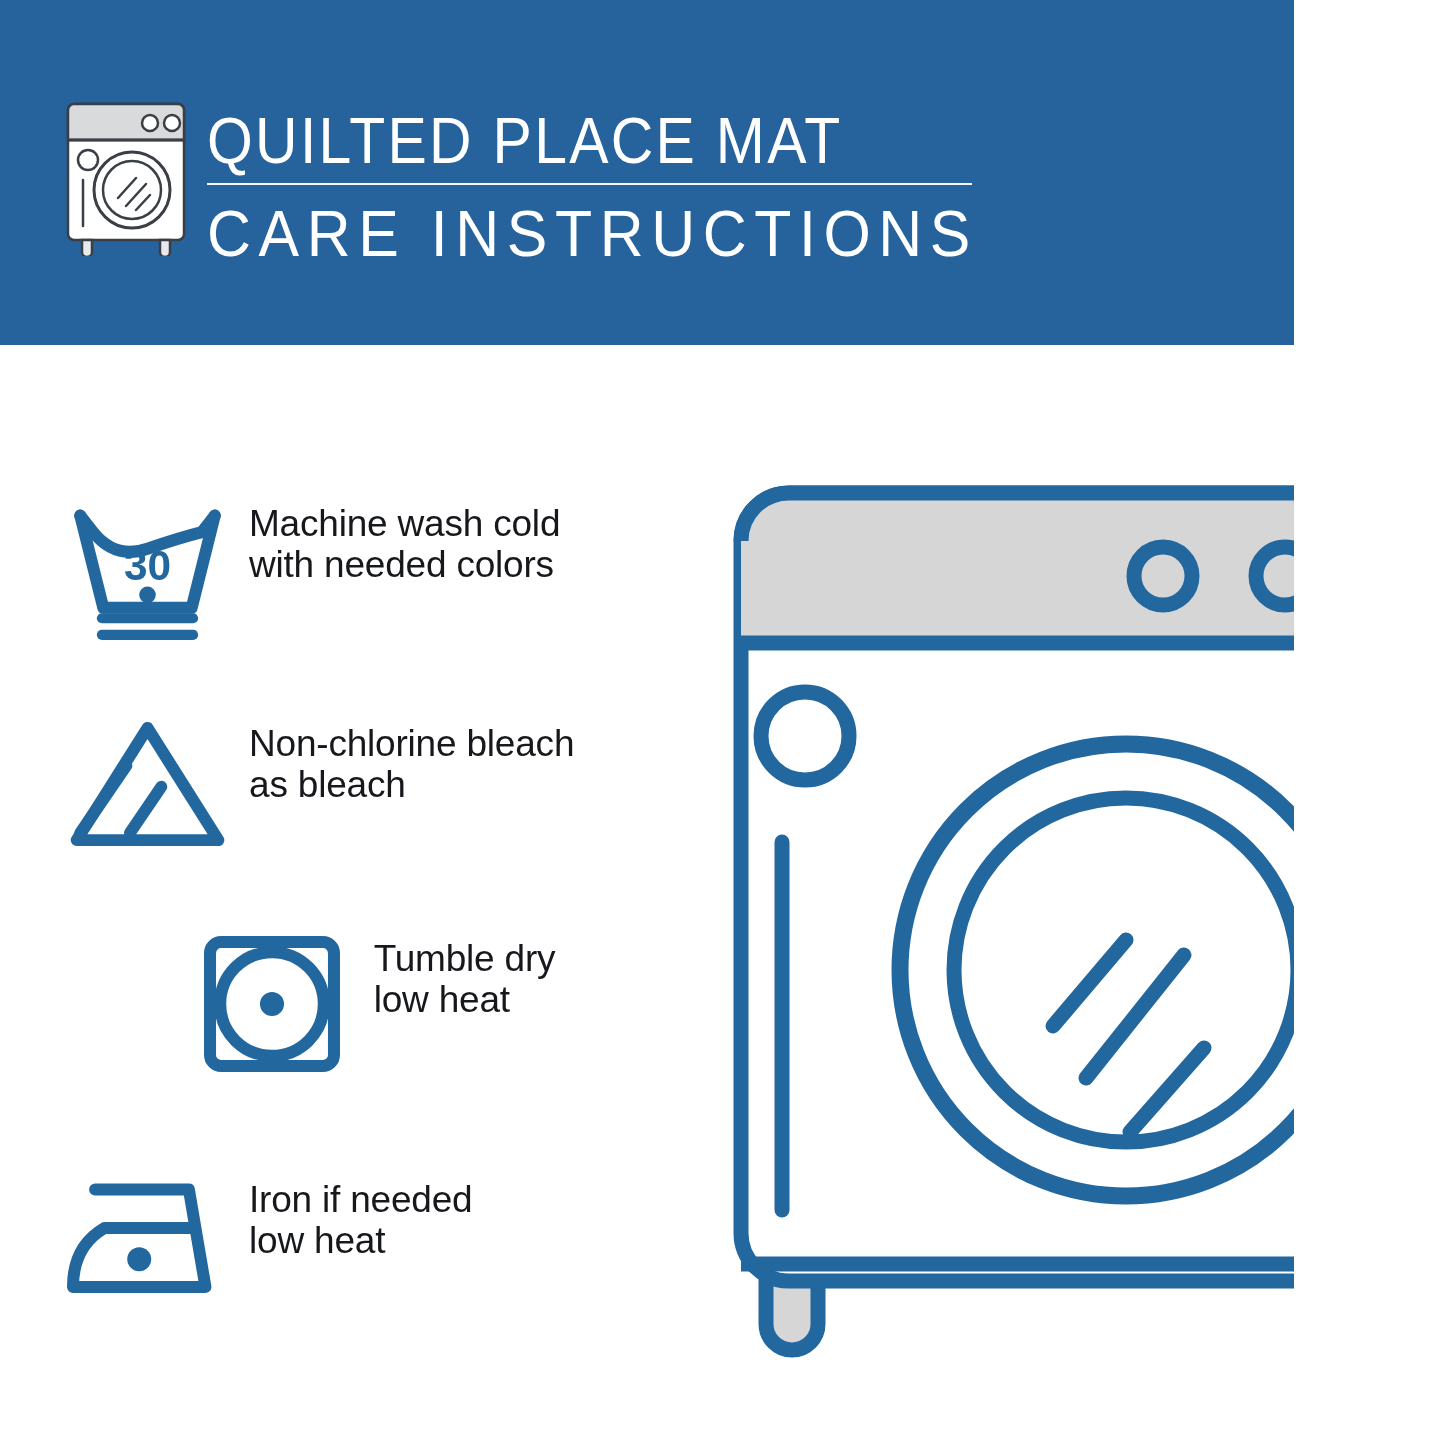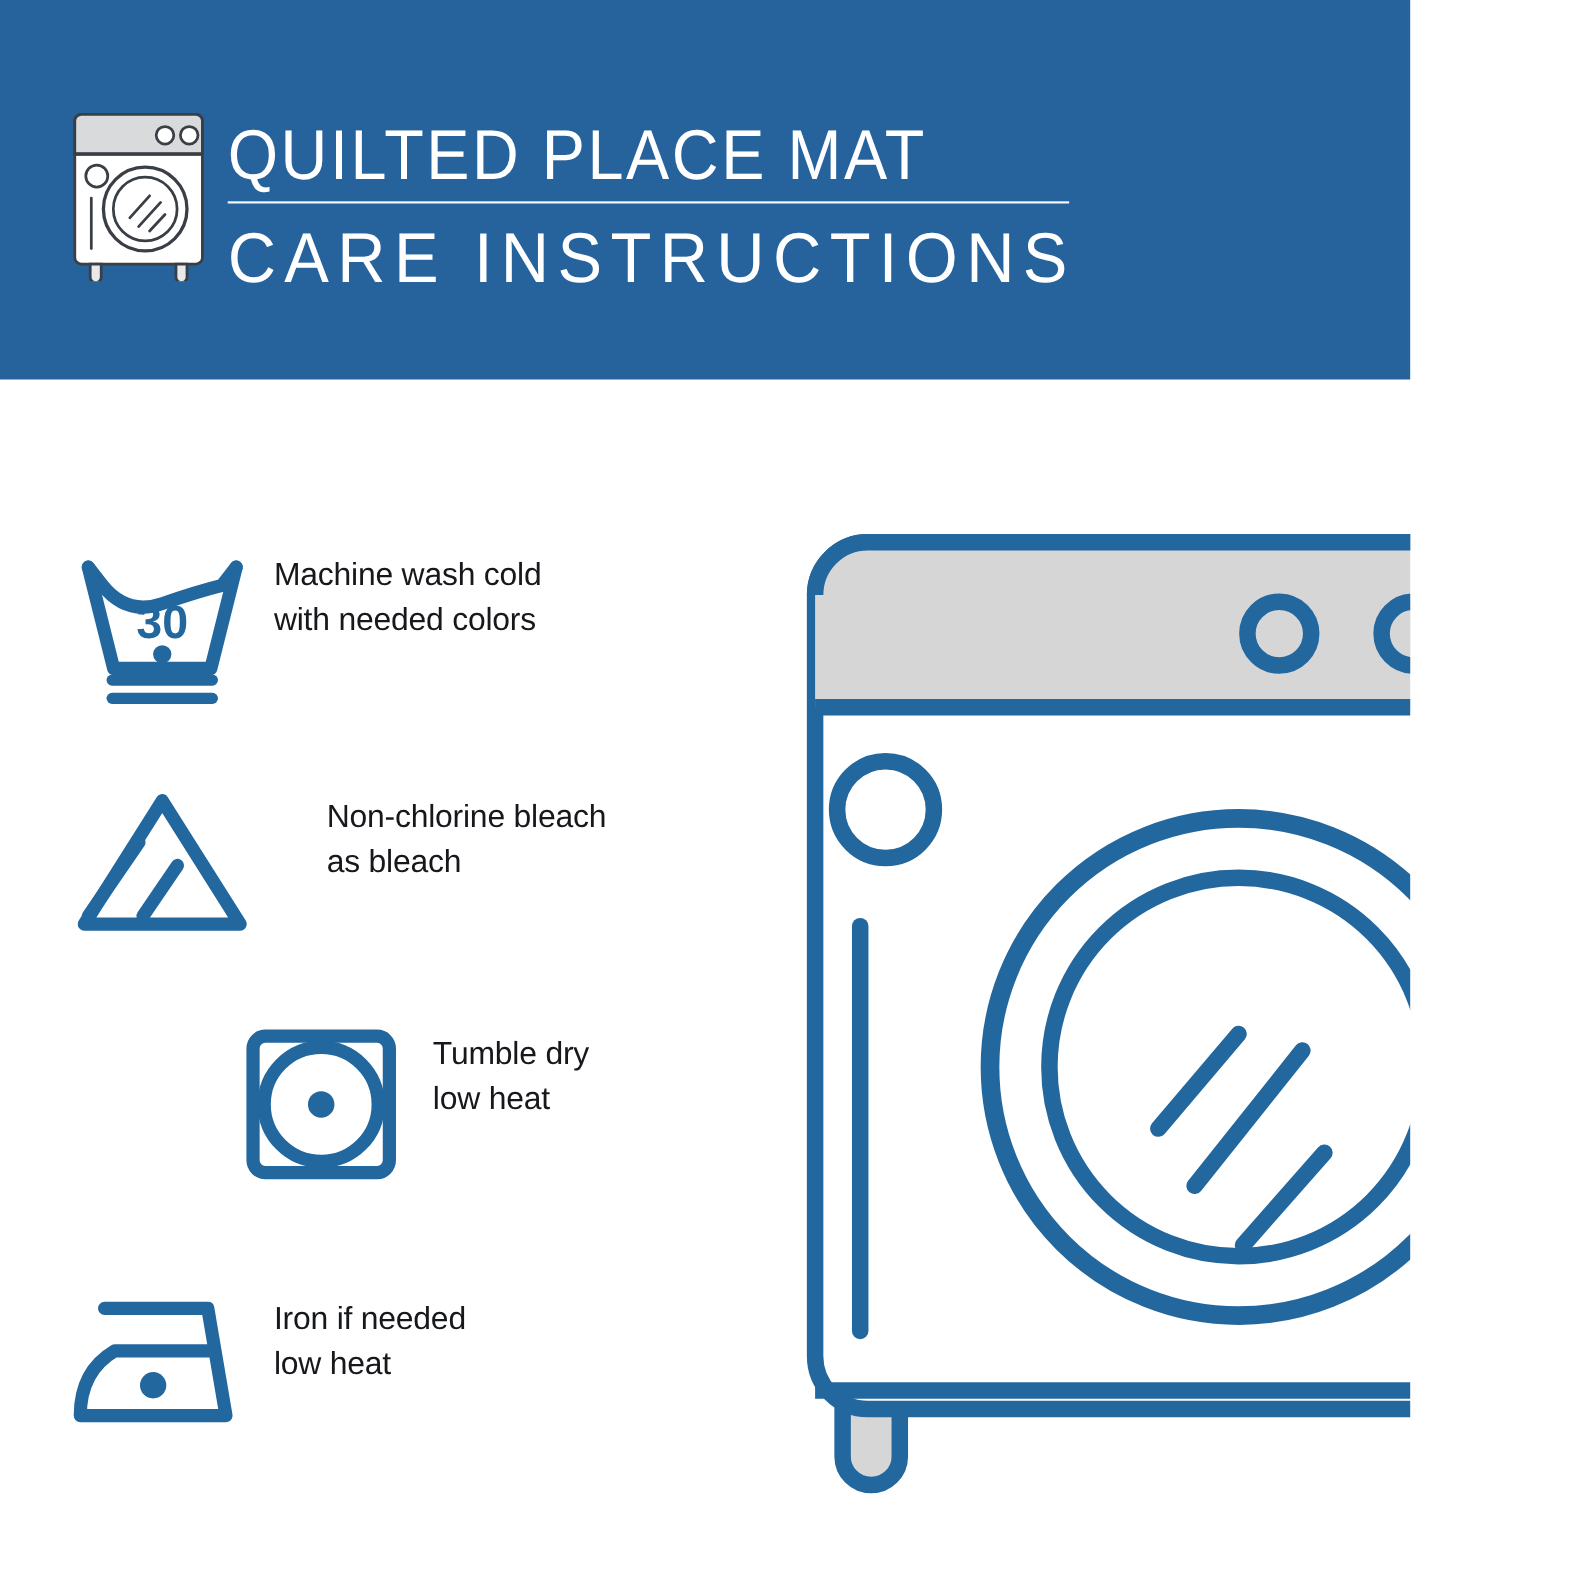--- a/index.html
+++ b/index.html
@@ -9,20 +9,21 @@
   }
   body {
     font-family: "Liberation Sans", sans-serif;
   }
   .page {
     position: relative;
     width: 1282px;
     height: 1445px;
     background: #ffffff;
     overflow: hidden;
+    padding-left: 12px;
   }
 
   
   .header {
     position: absolute;
     left: 0;
     top: 0;
     width: 1445px;
     height: 345px;
     background: #26639c;
@@ -80,37 +81,37 @@
     height: 1100px;
   }
   .instr-row {
     position: absolute;
     left: 60px;
     width: 620px;
     display: flex;
     align-items: flex-start;
   }
   .instr-row-0 { top: 150px; }
-  .instr-row-1 { top: 370px; gap: 48px; }
+  .instr-row-1 { top: 370px; }
   .instr-row-2 { top: 585px; justify-content: center; }
   .instr-row-3 { top: 826px; }
 
   .instr-icon {
     width: 175px;
     flex: 0 0 175px;
     display: flex;
     align-items: center;
     justify-content: center;
   }
   .instr-text {
     padding-left: 14px;
     padding-top: 8px;
     color: #16181c;
     font-family: "Liberation Sans", sans-serif;
-    font-size: 29px;
+    font-size: 37px;
     font-weight: 400;
     line-height: 41px;
     letter-spacing: -0.2px;
   }
   .instr-text .ln { display: block; }
 
   
   .machine {
     position: absolute;
     left: 718px;

